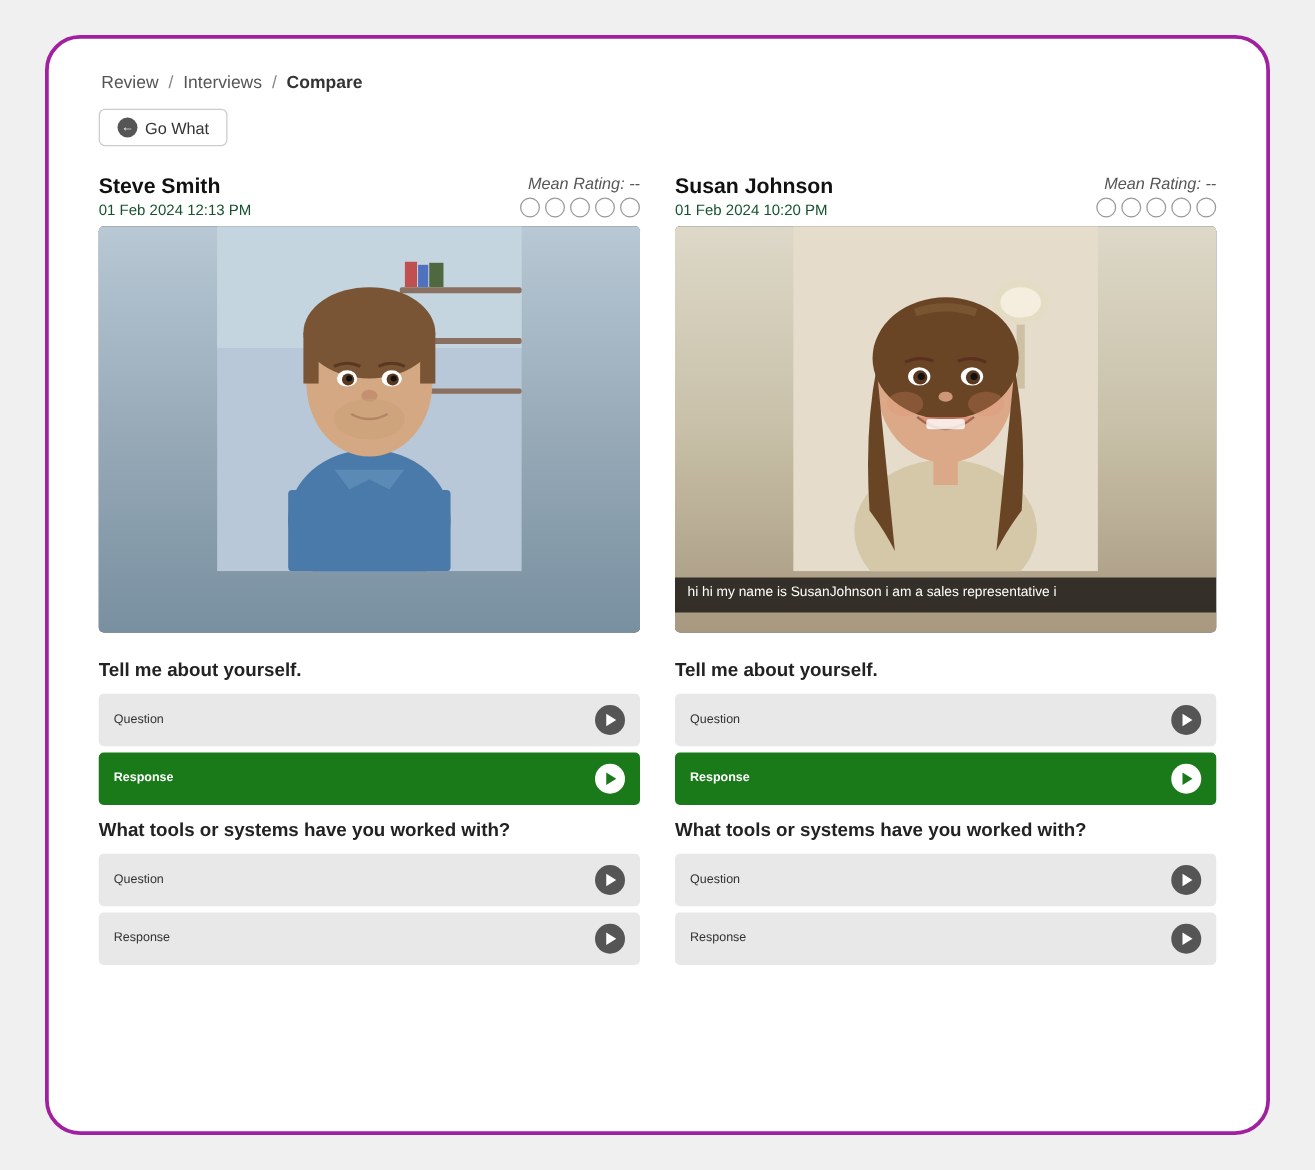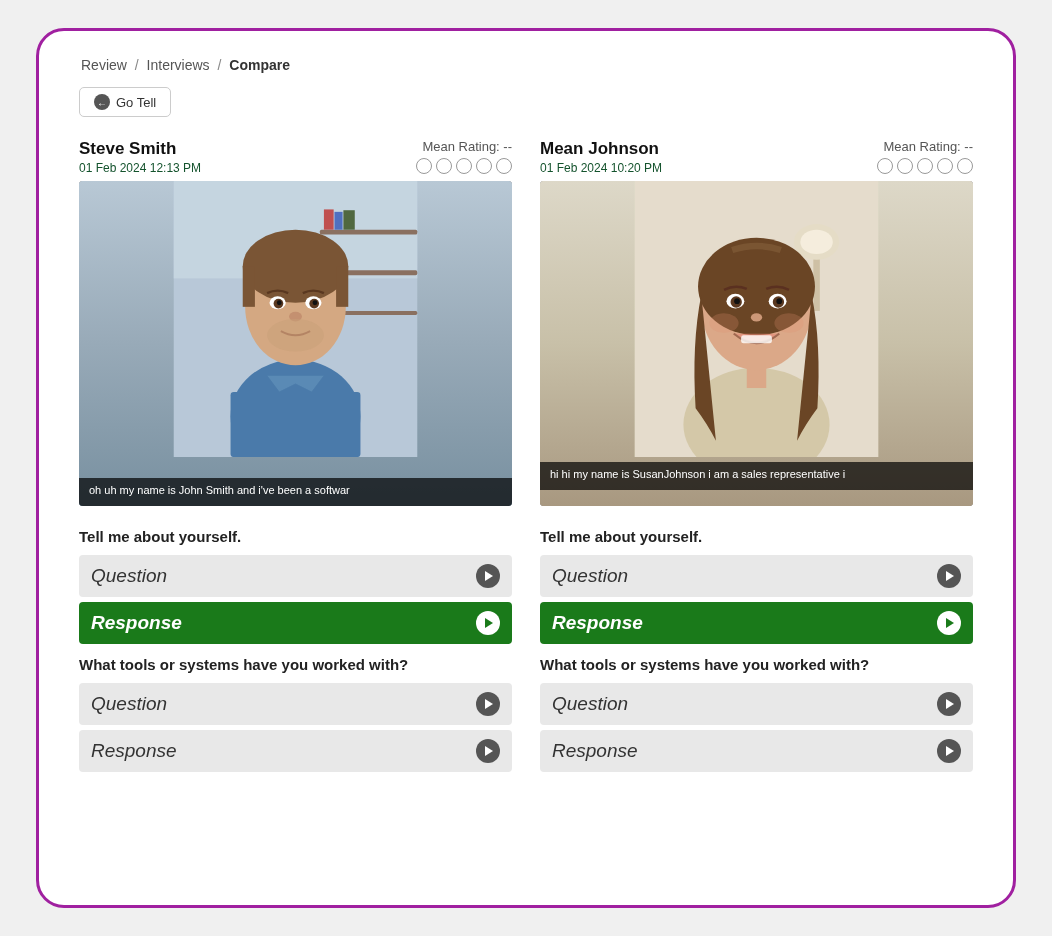--- a/index.html
+++ b/index.html
@@ -80,20 +80,21 @@
       font-size: 12px;
       color: #14532d;
       margin-top: 2px;
     }
     .mean-rating {
       text-align: right;
     }
     .mean-rating-label {
       font-size: 13px;
       color: #555;
+      font-style: italic;
     }
     .rating-circles {
       display: flex;
       gap: 4px;
       margin-top: 4px;
       justify-content: flex-end;
     }
     .rating-circle {
       width: 16px;
       height: 16px;
@@ -165,24 +166,23 @@
       border-radius: 4px;
       padding: 9px 12px;
       margin-bottom: 5px;
       cursor: pointer;
     }
     .qa-row.active {
       background: #1a7a1a;
       color: #fff;
     }
     .qa-row-label {
-      font-size: 19px;
+      font-size: 10px;
       font-weight: 500;
       color: #333;
-      font-style: italic;
     }
     .qa-row.active .qa-row-label {
       color: #fff;
       font-weight: 700;
     }
     .play-btn {
       width: 24px;
       height: 24px;
       border-radius: 50%;
       background: #555;
@@ -218,21 +218,21 @@
     <span>Review</span>
     <span class="sep"> / </span>
     <span>Interviews</span>
     <span class="sep"> / </span>
     <span class="active">Compare</span>
   </div>
 
   
   <button class="go-back-btn">
     <span class="go-back-icon">←</span>
-    <span>Go Tell</span>
+    <span>Go What</span>
   </button>
 
   
   <div class="compare-grid">
 
     <div class="candidate-panel">
       <div class="candidate-header">
         <div>
           <div class="candidate-name">Steve Smith</div>
           <div class="candidate-date">01 Feb 2024 12:13 PM</div>
@@ -289,23 +289,20 @@
             <path d="M132 185 Q150 195 168 185" stroke="#a06850" stroke-width="2.5" fill="none"></path>
 
             <ellipse cx="150" cy="190" rx="35" ry="20" fill="#c8a078" opacity="0.5"></ellipse>
 
             <path d="M115 240 L130 260 L150 250 L170 260 L185 240" fill="#5a8ab5" stroke="#4a7aaa" stroke-width="1"></path>
 
             <rect x="70" y="260" width="160" height="80" fill="#4a7aaa" rx="4"></rect>
           </svg>
         </div>
 
-        <div class="subtitle-bar" style="position:absolute;bottom:0;left:0;right:0;">
-          <span>oh uh my name is John Smith and i've been a softwar</span>
-        </div>
       </div>
 
       <div class="section-title">Tell me about yourself.</div>
       <div class="qa-row">
         <span class="qa-row-label">Question</span>
         <div class="play-btn">
           <div class="play-triangle"></div>
         </div>
       </div>
       <div class="qa-row active">
@@ -326,21 +323,21 @@
         <span class="qa-row-label">Response</span>
         <div class="play-btn">
           <div class="play-triangle"></div>
         </div>
       </div>
     </div>
 
     <div class="candidate-panel">
       <div class="candidate-header">
         <div>
-          <div class="candidate-name">Mean Johnson</div>
+          <div class="candidate-name">Susan Johnson</div>
           <div class="candidate-date">01 Feb 2024 10:20 PM</div>
         </div>
         <div class="mean-rating">
           <div class="mean-rating-label">Mean Rating: --</div>
           <div class="rating-circles">
             <div class="rating-circle"></div>
             <div class="rating-circle"></div>
             <div class="rating-circle"></div>
             <div class="rating-circle"></div>
             <div class="rating-circle"></div>

